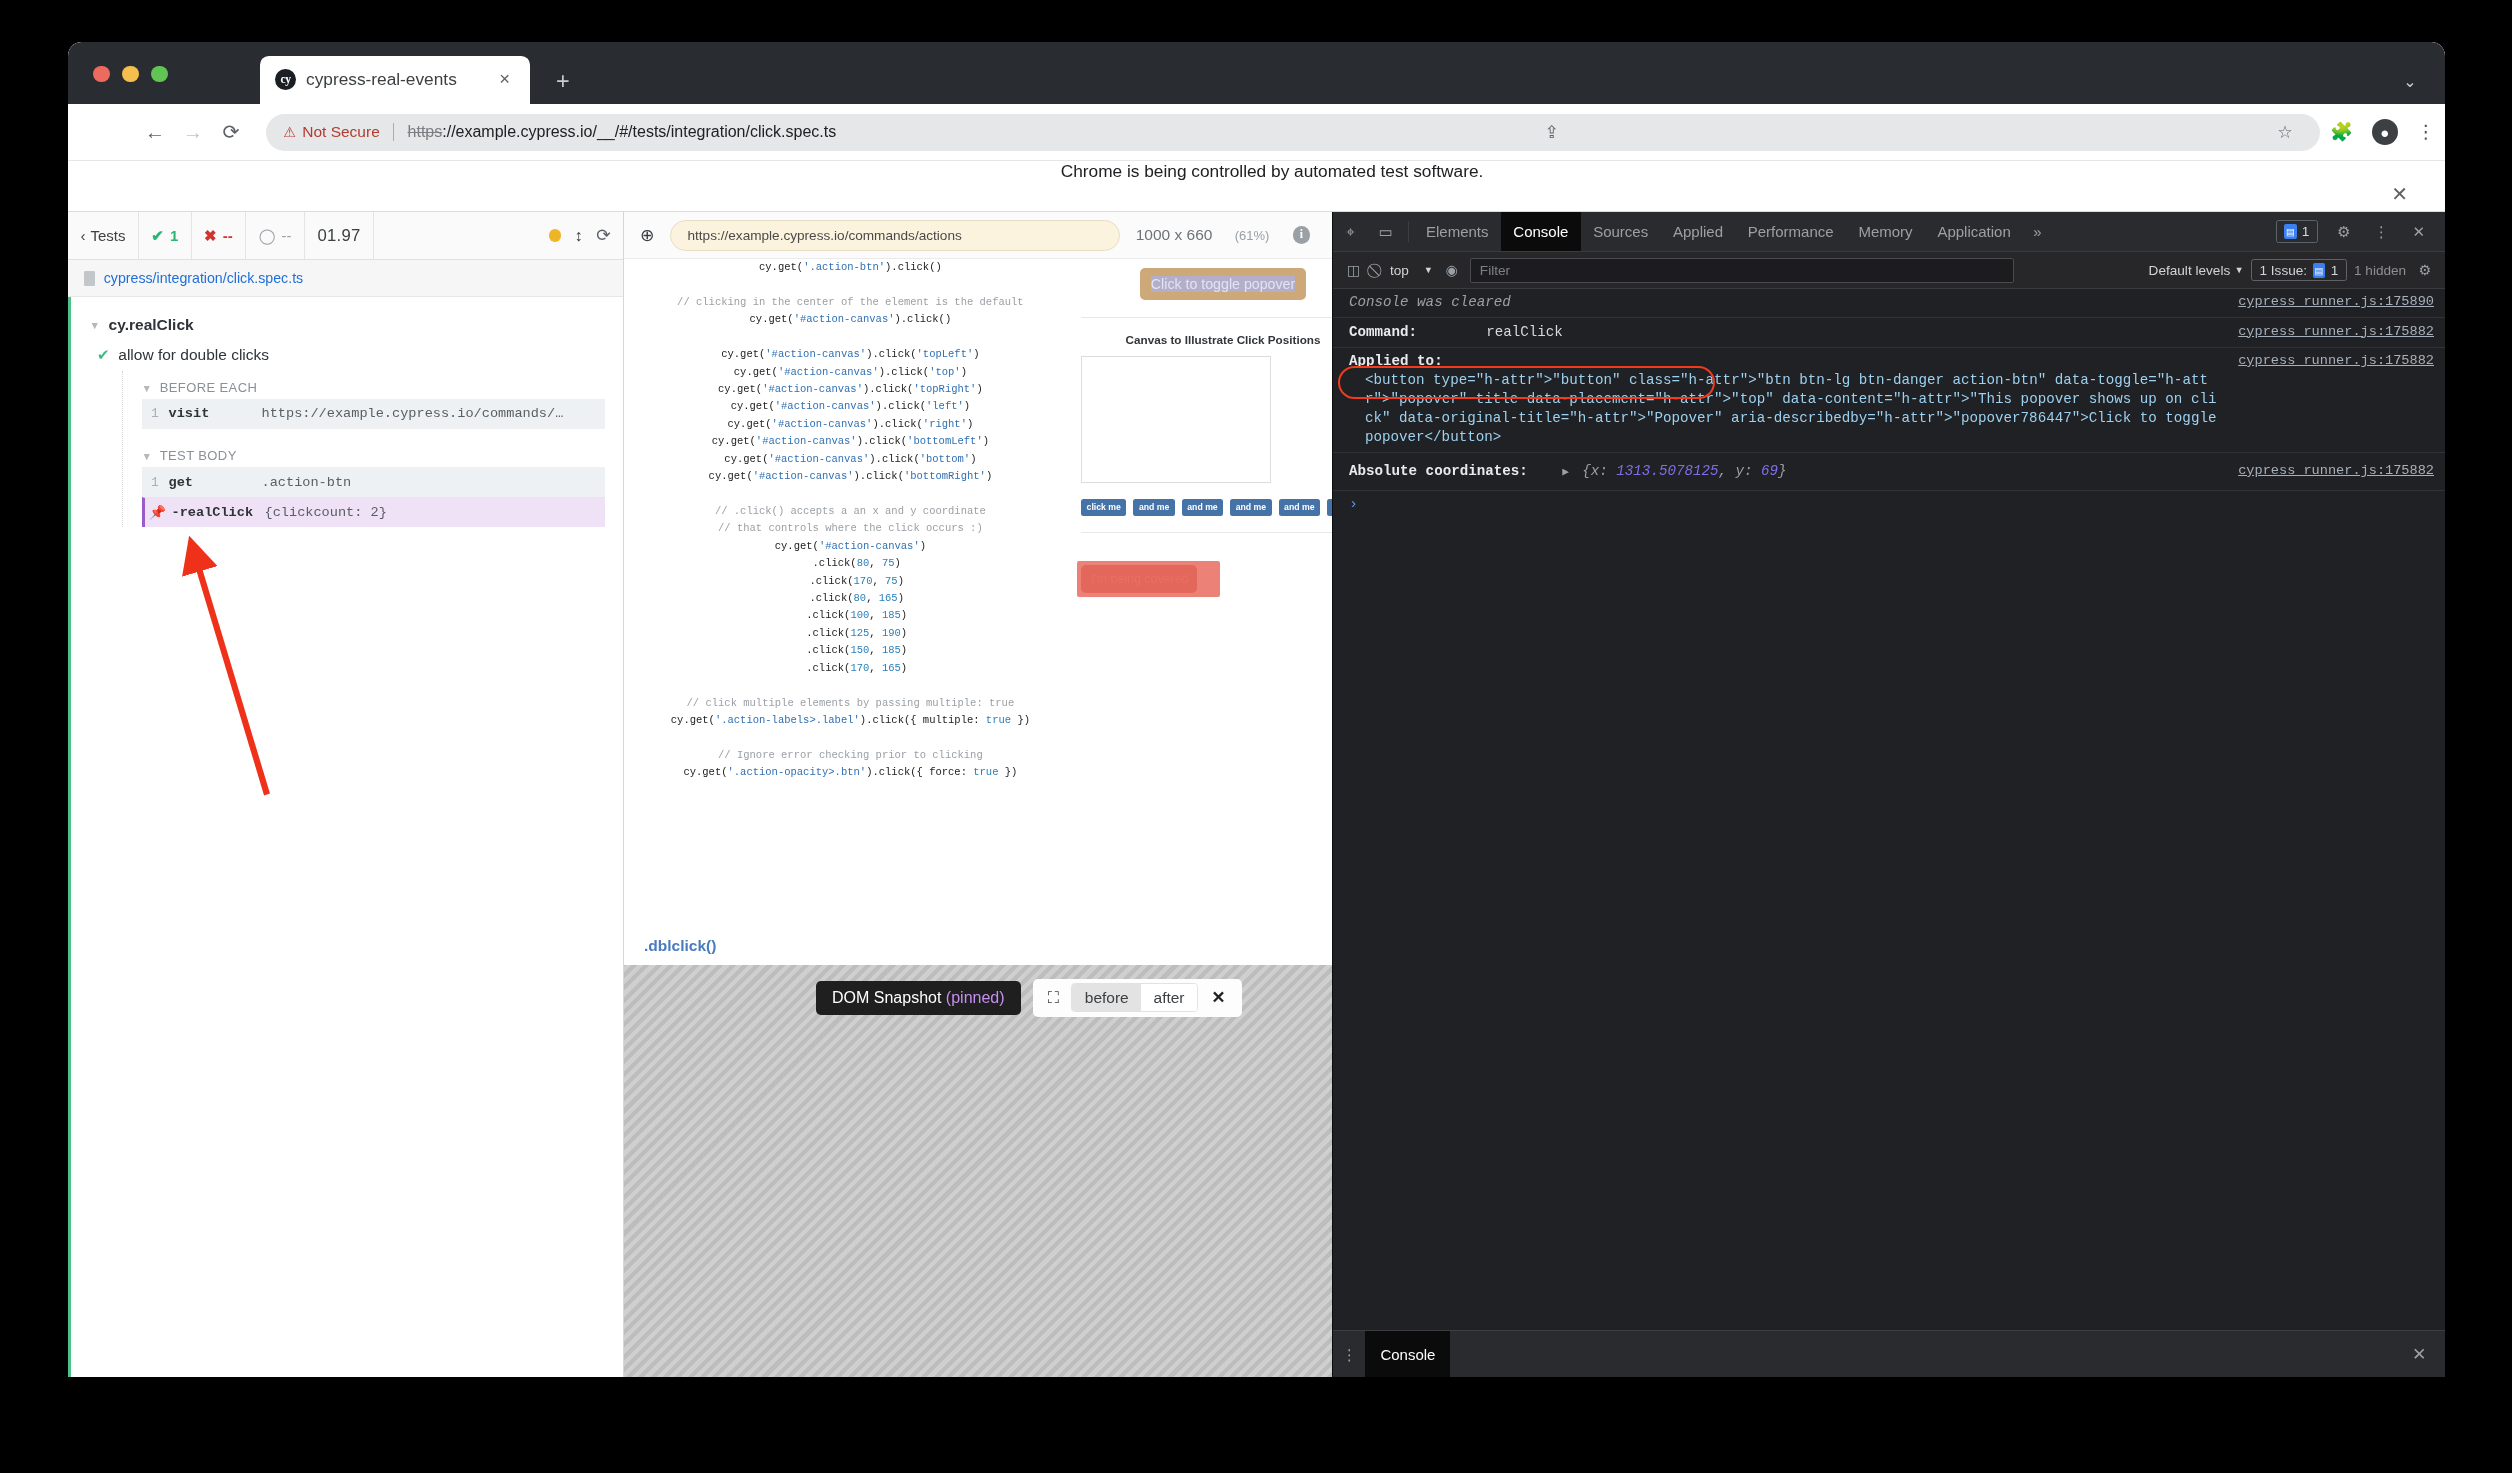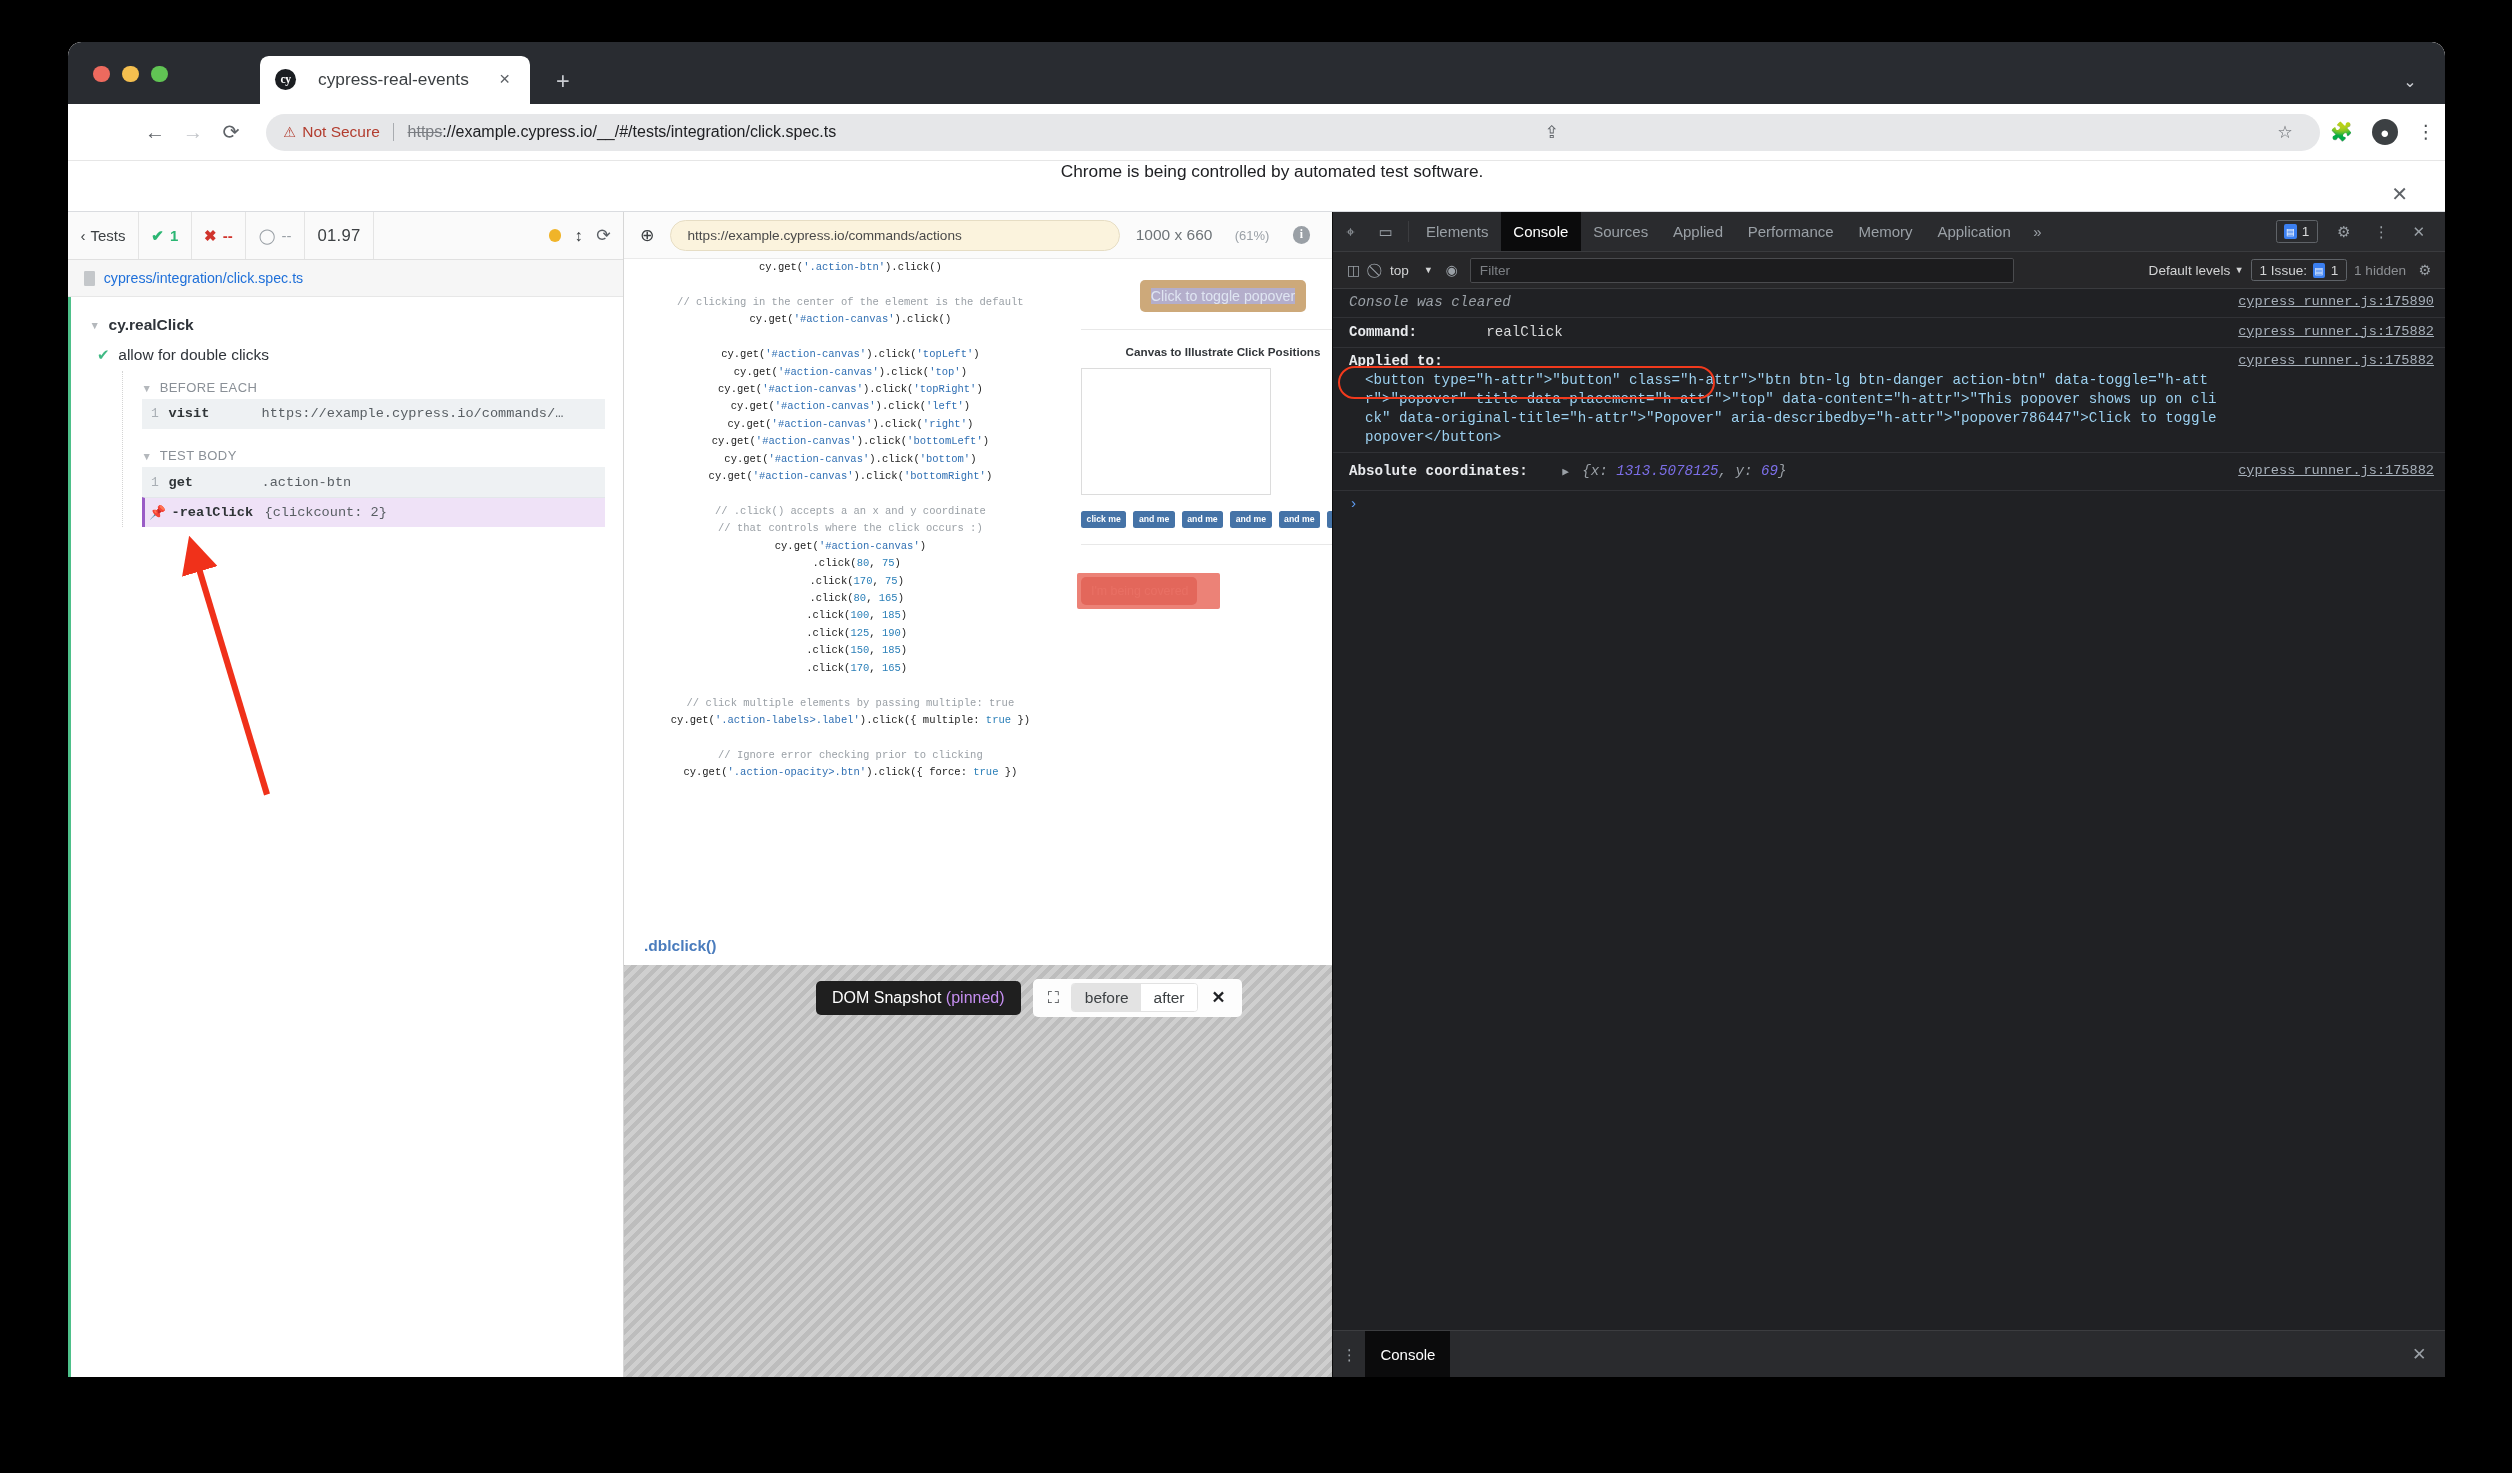--- a/index.html
+++ b/index.html
@@ -46,21 +46,21 @@
     width: 21px; height: 21px; border-radius: 50%;
     background: #1b1e22;
     color: #fff;
     font-size: 11.7px; font-weight: bold;
     display: flex; align-items: center; justify-content: center;
     font-family: "Liberation Serif", serif;
     letter-spacing: -0.6px;
     flex: none;
   }
   .tab-title {
-    margin-left: 22px;
+    margin-left: 10px;
     font-size: 17.3px; color: #3c4043;
     white-space: nowrap; overflow: hidden;
     flex: 1;
   }
   .tab-close {
     font-size: 18.5px; color: #5f6368; line-height: 1;
     padding: 2.5px 5px;
   }
   #new-tab-btn {
     position: absolute; left: 488px; top: 28px;
@@ -263,21 +263,21 @@
     font-size: 10.5px;
     line-height: 1.66;
     color: #222;
     white-space: pre;
   }
   .c-str { color: #2f6fb3; }
   .c-com { color: #9aa0a6; }
   .c-num { color: #2a7fb8; }
 
   #right-col {
-    position: absolute; left: 457px; top: 12px;
+    position: absolute; left: 457px; top: 0;
     width: 284px;
   }
   #popover-btn {
     margin-top: 8.7px;
     display: inline-block;
     background: #cda97a;
     color: #dfe5f2;
     border-radius: 5px;
     padding: 8px 10.5px;
     font-size: 14.2px;

